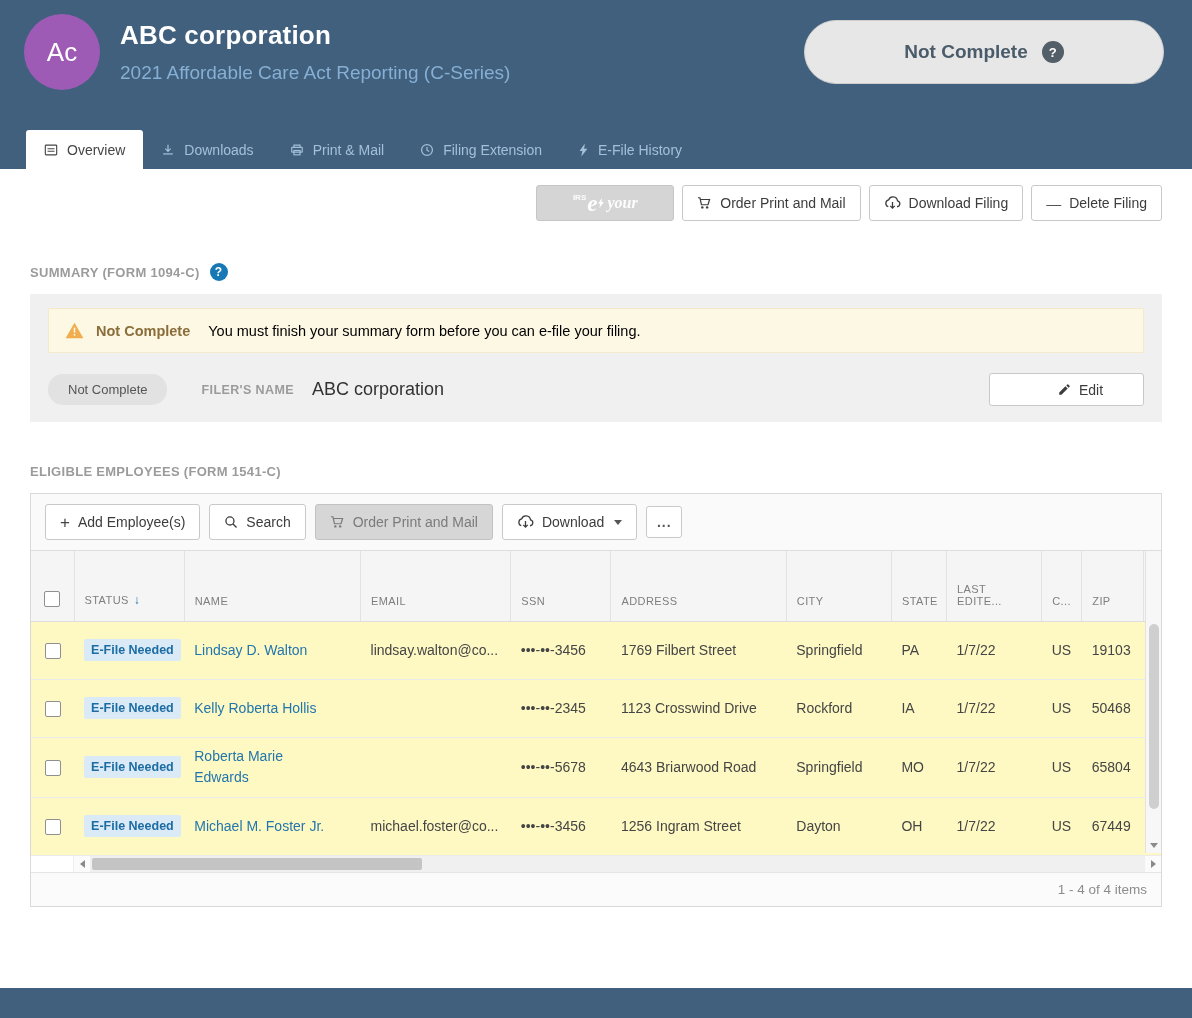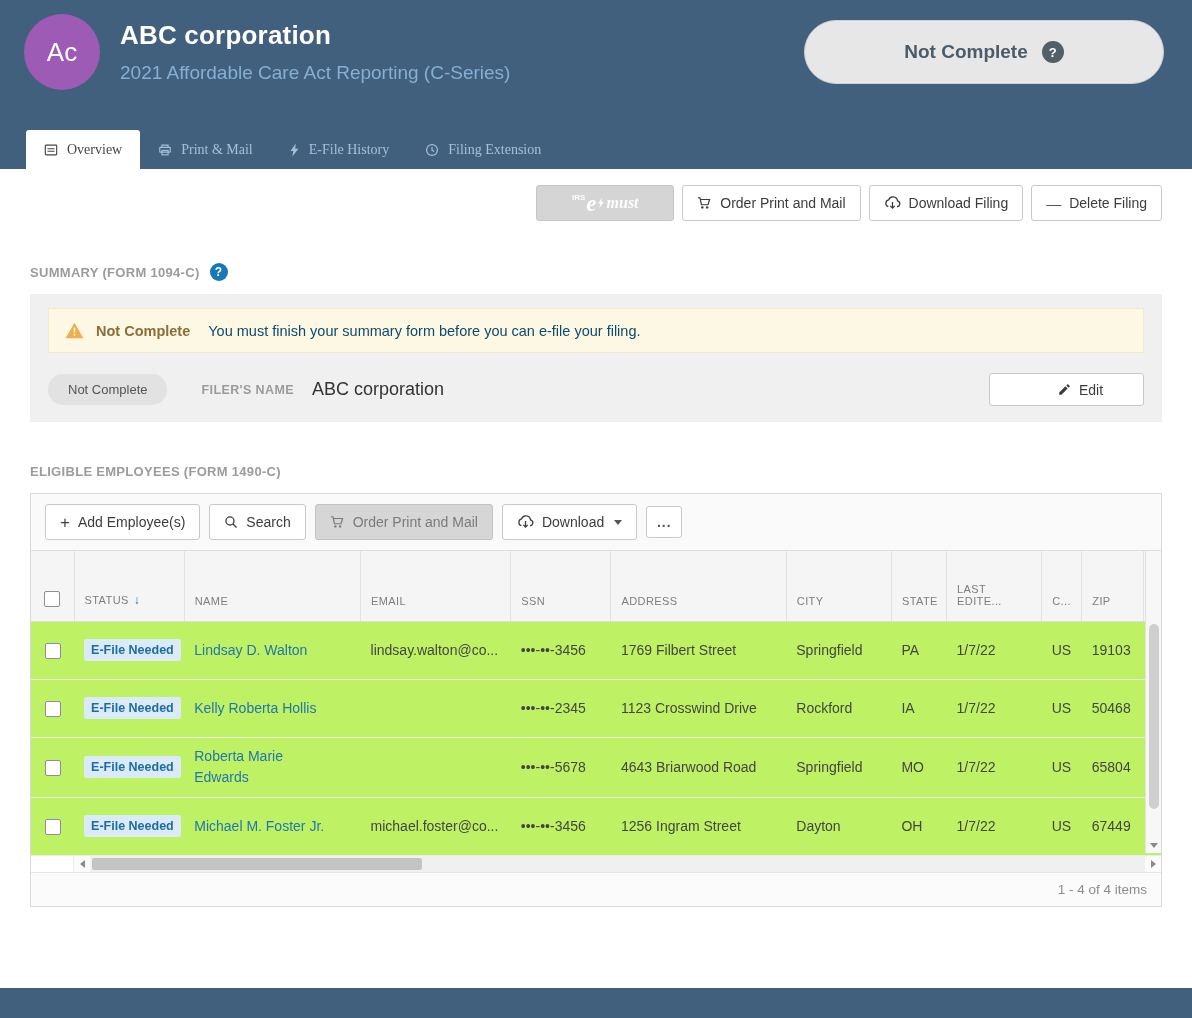--- a/index.html
+++ b/index.html
@@ -10,59 +10,59 @@
   
   .masthead { background:#40607E; height:169px; display:flex; flex-direction:column; justify-content:space-between; flex:none; }
   .mast-top { display:flex; align-items:center; padding:14px 28px 0 24px; }
   .avatar { width:76px; height:76px; border-radius:50%; background:#9D5BB5; color:#fff; font-size:26px; display:flex; align-items:center; justify-content:center; flex:none; }
   .titles { margin-left:20px; }
   .title { color:#fff; font-size:26px; font-weight:bold; letter-spacing:.2px; }
   .subtitle { color:#86AFD3; font-size:19px; margin-top:11px; }
   .status-big { margin-left:auto; width:360px; height:64px; border-radius:32px; background:#E7E7E7; border:1px solid #CFCFCF; display:flex; align-items:center; justify-content:center; gap:14px; color:#4A5B69; font-size:19px; font-weight:bold; cursor:pointer; }
   .help-dark { width:22px; height:22px; border-radius:50%; background:#525E68; color:#fff; font-size:13px; font-weight:bold; display:flex; align-items:center; justify-content:center; }
   .tabs { display:flex; padding-left:26px; }
-  .tab { display:flex; align-items:center; gap:9px; height:39px; padding:3px 18px; color:#A3C0D8; font-size:14px; cursor:pointer; border-radius:3px 3px 0 0;font-family:Liberation Serif, serif; }
+  .tab { display:flex; align-items:center; gap:9px; height:39px; padding:3px 18px; color:#A3C0D8; font-size:14px; cursor:pointer; border-radius:3px 3px 0 0; }
   .tab.active { background:#fff; color:#454545; }
   .icn { display:inline-flex; align-items:center; }
 
   
   .content { flex:1; background:#fff; padding:16px 30px 0; overflow:hidden; }
   .actions { display:flex; gap:8px;justify-content:flex-end; }
   .btn { display:inline-flex; align-items:center; gap:8px; height:36px; padding:0 14px; background:#fff; border:1px solid #C9C9C9; border-radius:3px; color:#3C3C3C; font-size:14px; cursor:pointer; }
   .btn.disabled { background:#D6D6D6; border-color:#C2C2C2; color:#7B7B7B; cursor:default; }
   .efile-btn { width:138px; height:36px; background:#D5D5D5; border:1px solid #C6C6C6; border-radius:3px; color:#FDFDFD; display:flex; align-items:center; justify-content:center; cursor:pointer; }
   .efile-irs { font-size:8px; font-weight:bold; align-self:flex-start; margin-top:7px; margin-right:1px; }
   .efile-e { font-family:"Liberation Serif","DejaVu Serif",serif; font-style:italic; font-weight:bold; font-size:23px; line-height:1; }
   .efile-file { font-family:"Liberation Serif","DejaVu Serif",serif; font-style:italic; font-weight:bold; font-size:16px; margin-left:2px; }
   .dash-icn { color:#555; font-size:15px; line-height:1; }
 
   .section-head { margin-top:42px; display:flex; align-items:center; gap:10px; color:#9B9B9B; font-size:13px; font-weight:bold; letter-spacing:.3px; }
   .help-blue { width:18px; height:18px; border-radius:50%; background:#1778B6; color:#fff; font-size:12px; font-weight:bold; display:flex; align-items:center; justify-content:center; cursor:pointer; }
 
   .summary-panel { margin-top:13px; background:#F0F0F0; padding:14px 18px 16px; }
   .warning { background:#FDF8E3; border:1px solid #F3EACB; padding:13px 16px; display:flex; align-items:center; gap:12px; font-size:14.5px; }
   .w-badge { color:#8A6D3B; font-weight:bold; }
-  .w-msg { color:#0c4a6e; margin-left:6px; }
+  .w-msg { color:#000000; margin-left:6px; }
   .filer-row { margin-top:20px; display:flex; align-items:center; }
   .pill { background:#E2E2E2; border-radius:15px; padding:8px 20px; font-size:13px; color:#555; }
   .filer-label { margin-left:34px; color:#9B9B9B; font-size:12.5px; letter-spacing:.4px; font-weight:bold; }
   .filer-value { margin-left:18px; color:#333; font-size:18px; }
   .edit-btn { margin-left:auto; width:155px; justify-content:center; height:33px;padding-left:42px; }
 
   .emp-panel { margin-top:14px; border:1px solid #D9D9D9; }
   .grid-toolbar { background:#FAFAFA; border-bottom:1px solid #DDD; padding:10px 14px; display:flex; gap:9px; align-items:center; }
   .plus-icn { font-size:17px; line-height:1; color:#444; }
   .caret { width:0; height:0; border-left:4px solid transparent; border-right:4px solid transparent; border-top:5px solid #555; margin-left:2px; }
   .more-btn { width:36px; height:32px; justify-content:center; padding:0; color:#555; font-weight:bold; letter-spacing:1px; }
 
   .table-wrap { position:relative; }
   table { width:100%; border-collapse:collapse; table-layout:fixed; }
   thead th { background:#F5F5F5; height:70px; vertical-align:bottom; padding:0 10px 14px; text-align:left; font-size:11px; color:#7E7E7E; font-weight:normal; letter-spacing:.4px; border-left:1px solid #E2E2E2; border-bottom:1px solid #DDD; }
   thead th:first-child { border-left:none; text-align:center; }
-  tbody td { height:58px; padding:8px 10px; font-size:14px; color:#454545; border-bottom:1px solid #EBEBEB; background:#bef264; }
+  tbody td { height:58px; padding:8px 10px; font-size:14px; color:#454545; border-bottom:1px solid #EBEBEB; background:#fef9c3; }
   tbody td:first-child { text-align:center; }
   .cb { width:16px; height:16px; appearance:none; -webkit-appearance:none; border:1.5px solid #8F8F8F; border-radius:2px; background:#fff; cursor:pointer; vertical-align:middle; }
   .badge { display:inline-block; background:#DAEAF6; color:#1C6DA4; font-size:12.5px; font-weight:bold; padding:4px 7px; border-radius:2px; white-space:nowrap; }
   .link { color:#2276AD; cursor:pointer; text-decoration:none; }
   .wrap-name { display:inline-block; max-width:112px; line-height:1.55; }
   .sort { color:#2276AD; margin-left:5px; font-size:12px; }
 
   .vscroll { position:absolute; top:0; right:0; width:16px; height:302px; background:#F7F7F7; border-left:1px solid #E2E2E2; }
   .vs-thumb { position:absolute; left:2.5px; top:73px; width:10px; height:185px; background:#CFCFCF; border-radius:5px; }
   .vs-arrow { position:absolute; bottom:5px; left:4px; width:0; height:0; border-left:4px solid transparent; border-right:4px solid transparent; border-top:5px solid #8A8A8A; }
@@ -99,60 +99,69 @@
       <span class="icn">
           <svg width="14" height="14" viewBox="0 0 16 16">
             <rect x="1.5" y="2.5" width="13" height="11" rx="1" fill="none" stroke="currentColor" stroke-width="1.3"></rect>
             <path d="M4 6.5h8M4 9.5h8" stroke="currentColor" stroke-width="1.2"></path>
           </svg>
         </span>
       <span>Overview</span>
     </div>
     <div class="tab">
       <span class="icn">
+          <svg width="14" height="14" viewBox="0 0 16 16" fill="none" stroke="currentColor" stroke-width="1.4">
+            <path d="M8 2v7M5 6.5L8 9.5 11 6.5"></path>
+            <path d="M2.5 12.5h11"></path>
+          </svg>
+        </span>
+      <span>Downloads</span>
+    </div>
+    <div class="tab">
+      <span class="icn">
           <svg width="14" height="14" viewBox="0 0 16 16" fill="none" stroke="currentColor" stroke-width="1.3">
             <path d="M4.5 5V2.5h7V5"></path>
             <rect x="2" y="5" width="12" height="5.5" rx="0.5"></rect>
             <rect x="4.5" y="8.5" width="7" height="5"></rect>
           </svg>
         </span>
       <span>Print &amp; Mail</span>
     </div>
     <div class="tab">
       <span class="icn">
-          <svg width="11" height="14" viewBox="0 0 12 16" fill="currentColor">
-            <path d="M7.5 0.5L1.5 9h3.2L3.5 15.5 10.5 6.5H6.8L7.5 0.5z"></path>
-          </svg>
-        </span>
-      <span>E-File History</span>
-    </div>
-    <div class="tab">
-      <span class="icn">
           <svg width="14" height="14" viewBox="0 0 16 16" fill="none" stroke="currentColor" stroke-width="1.4">
             <circle cx="8" cy="8" r="6.2"></circle>
             <path d="M8 4.5V8.2l2.6 1.5"></path>
           </svg>
         </span>
       <span>Filing Extension</span>
+    </div>
+    <div class="tab">
+      <span class="icn">
+          <svg width="11" height="14" viewBox="0 0 12 16" fill="currentColor">
+            <path d="M7.5 0.5L1.5 9h3.2L3.5 15.5 10.5 6.5H6.8L7.5 0.5z"></path>
+          </svg>
+        </span>
+      <span>E-File History</span>
     </div>
   </nav>
 </header>
 
 <main class="content">
 
   <div class="actions">
     <button class="efile-btn">
       <span class="efile-irs">IRS</span>
       <span class="efile-e">e</span>
       <span class="icn">
           <svg width="8" height="12" viewBox="0 0 12 16" fill="currentColor">
             <path d="M7.5 0.5L1.5 9h3.2L3.5 15.5 10.5 6.5H6.8L7.5 0.5z"></path>
           </svg>
         </span>
-      <span class="efile-file">must</span>
+      <span class="efile-file">your</span>
     </button>
     <button class="btn">
       <span class="icn">
           <svg width="15" height="14" viewBox="0 0 17 16" fill="none" stroke="currentColor" stroke-width="1.4">
             <path d="M1 2h2.3l1.7 8h7.5l1.8-6H4"></path>
             <circle cx="6" cy="13" r="1.4" fill="currentColor" stroke="none"></circle>
             <circle cx="11.5" cy="13" r="1.4" fill="currentColor" stroke="none"></circle>
           </svg>
         </span>
       <span>Order Print and Mail</span>
@@ -198,21 +207,21 @@
             <svg width="13" height="13" viewBox="0 0 16 16" fill="currentColor">
               <path d="M1.5 11.7V14.5h2.8l7.6-7.6-2.8-2.8-7.6 7.6zM14.2 4.6a.9.9 0 0 0 0-1.3L12.7 1.8a.9.9 0 0 0-1.3 0l-1.2 1.2 2.8 2.8 1.2-1.2z"></path>
             </svg>
           </span>
         <span>Edit</span>
       </button>
     </div>
   </section>
 
   <div class="section-head">
-    <span>ELIGIBLE EMPLOYEES (FORM 1490-C)</span>
+    <span>ELIGIBLE EMPLOYEES (FORM 1541-C)</span>
   </div>
 
   <section class="emp-panel">
     <div class="grid-toolbar">
       <button class="btn">
         <span class="plus-icn">+</span>
         <span>Add Employee(s)</span>
       </button>
       <button class="btn">
         <span class="icn">

